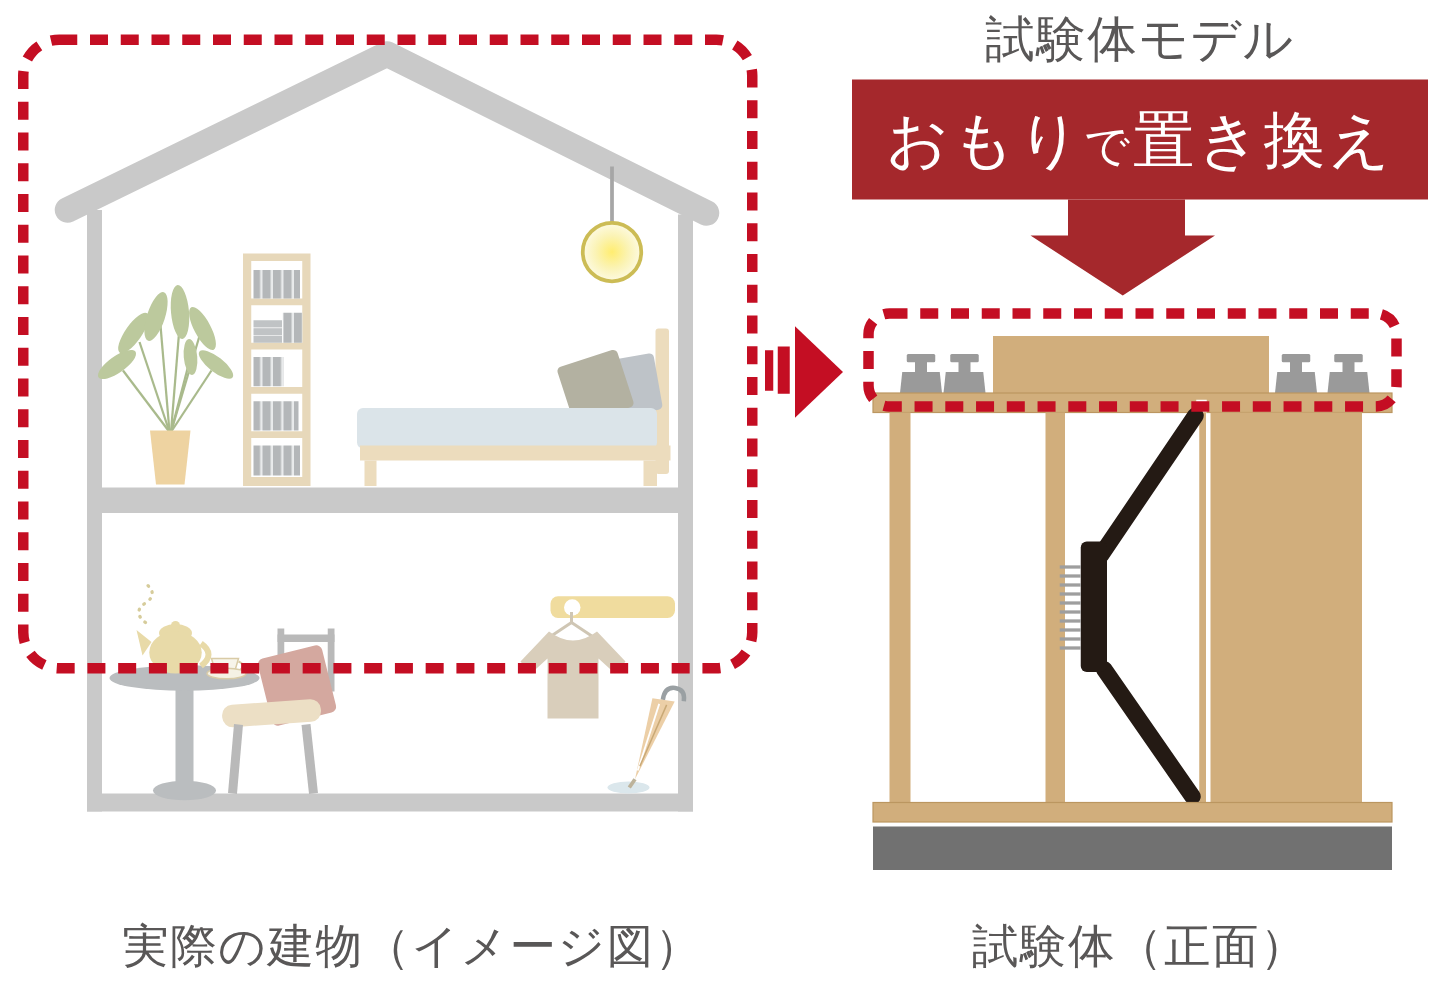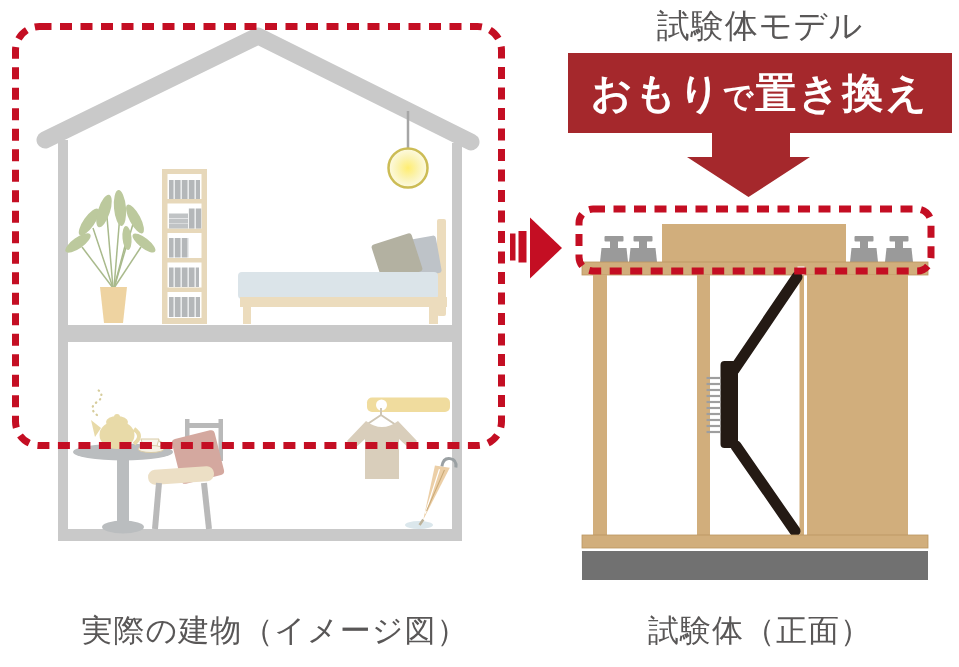--- a/index.html
+++ b/index.html
@@ -8,21 +8,21 @@
     font-family:"Liberation Sans","DejaVu Sans",sans-serif;
   }
   .stage svg{position:absolute;left:0;top:0;}
   .model-title{
     position:absolute;left:565px;top:4px;width:390px;text-align:center;
     font-size:33px;letter-spacing:1px;color:var(--text_gray);
   }
   .banner{
     position:absolute;left:568px;top:53px;width:384px;height:80px;
     background:var(--banner_red);color:#fff;text-align:center;line-height:80px;
-    font-weight:bold;letter-spacing:2px;white-space:nowrap;
+    font-weight:normal;letter-spacing:2px;white-space:nowrap;
   }
   .banner .big{font-size:41px;}
   .banner .small{font-size:30px;}
   .caption{
     position:absolute;top:610px;font-size:31px;color:var(--text_gray);
     text-align:center;letter-spacing:1px;
   }
   .caption.left{left:10px;width:530px;}
   .caption.right{left:565px;width:390px;}
 </style>

